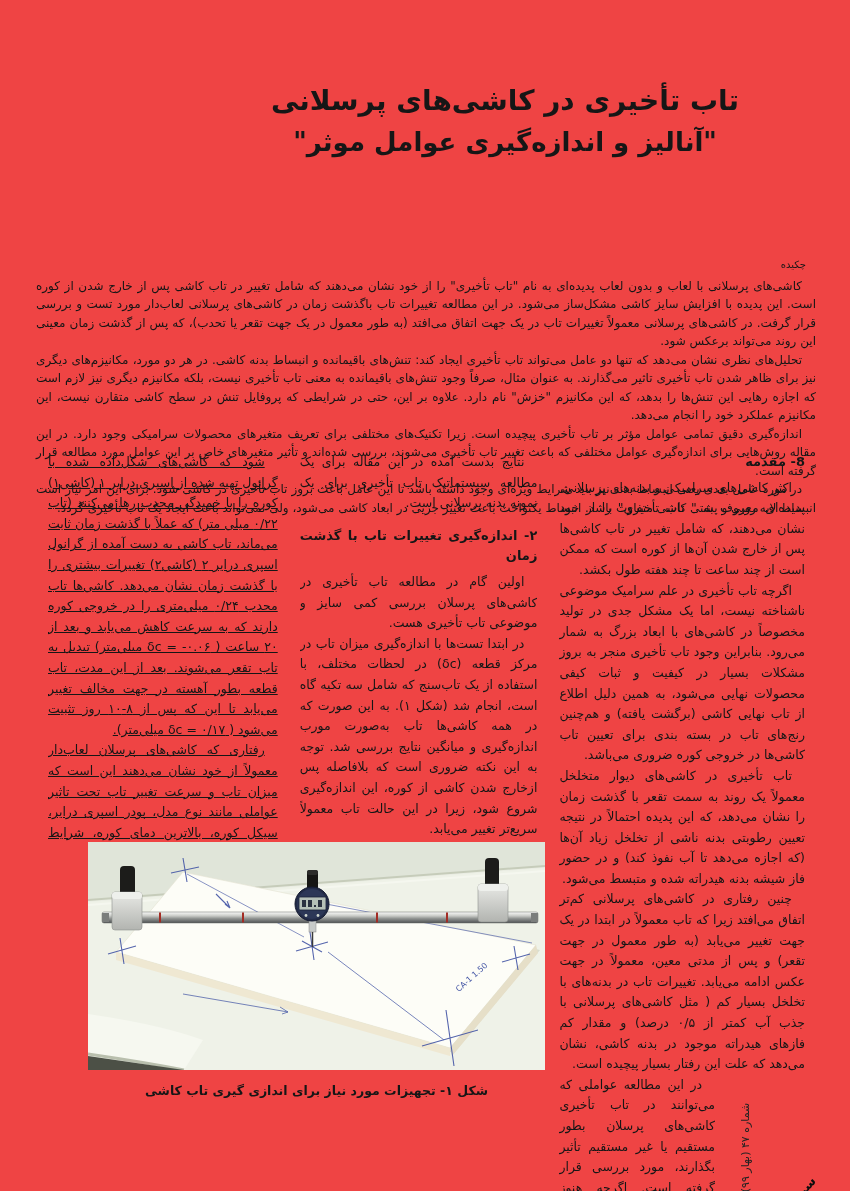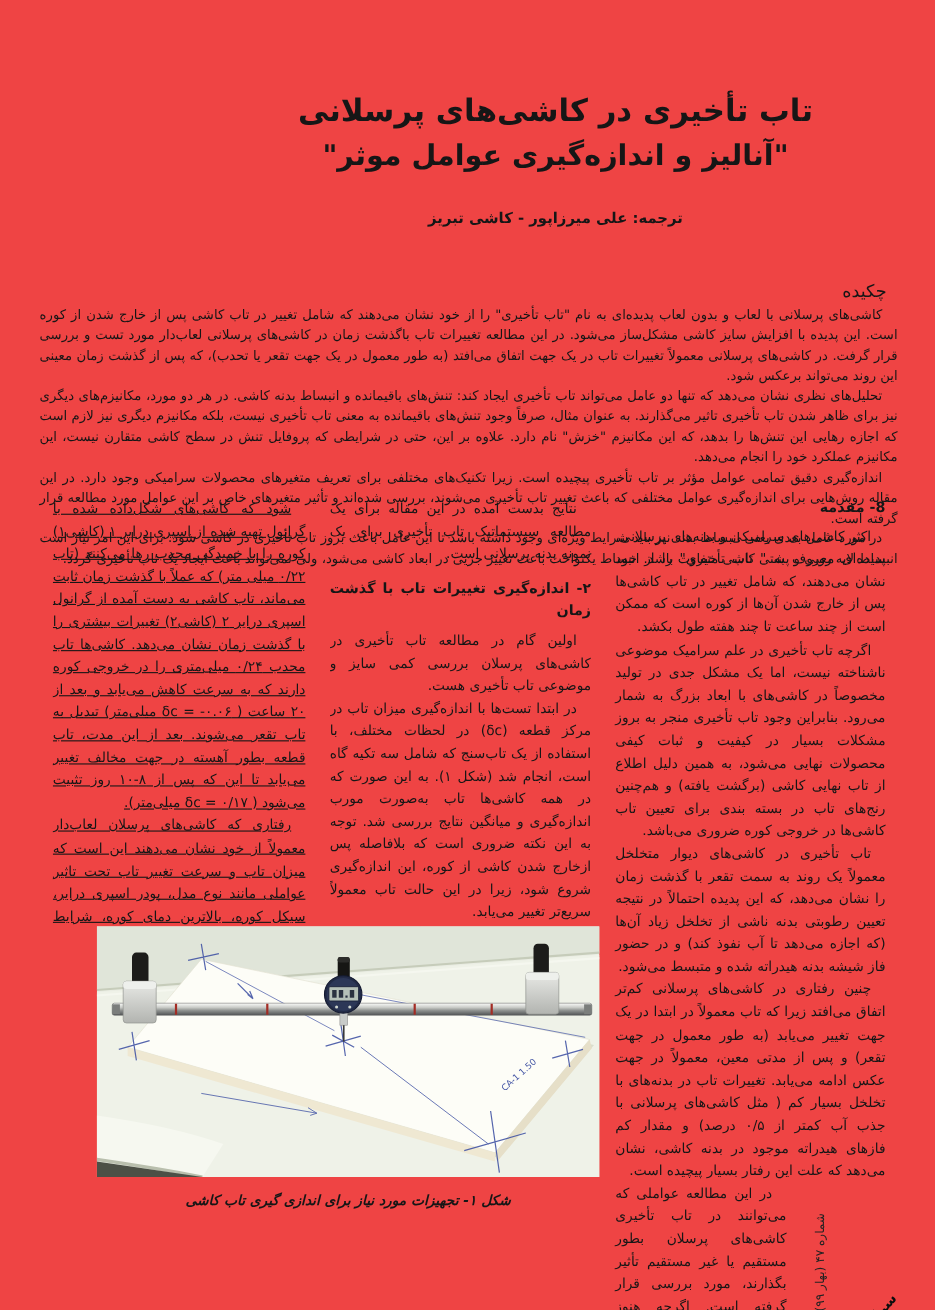--- a/index.html
+++ b/index.html
@@ -8,21 +8,21 @@
 
   
   .title-block{position:absolute;top:84px;left:180px;width:650px;text-align:center;}
   .title-l1{font-size:28px;font-weight:bold;letter-spacing:-0.5px;}
   .title-l2{font-size:26px;font-weight:bold;margin-top:10px;letter-spacing:-0.5px;}
   .byline{font-size:13.5px;font-weight:bold;margin-top:34px;}
 
   
   .abstract{position:absolute;top:256px;right:34px;left:36px;text-align:justify;
             font-size:12px;line-height:18.5px;}
-  .abstract .abs-head{font-size:16px;margin:0 10px 2px 0;}
+  .abstract .abs-head{font-size:10px;margin:0 10px 2px 0;}
   .abstract p{margin:0;text-indent:14px;}
 
   
   .main{position:absolute;top:452px;left:48px;width:757px;display:flex;gap:22px;direction:rtl;}
   .col{text-align:justify;font-size:12.5px;line-height:20.6px;}
   .col-right{width:247px;height:706px;}
   .col-mid{width:239px;height:396px;overflow:hidden;}
   .col-left{width:231px;height:396px;overflow:hidden;text-decoration:underline;}
   .col h3{font-size:13px;font-weight:bold;margin:0 0 5px 0;}
   .col h3.h2nd{margin-top:12px;}
@@ -33,31 +33,30 @@
   .issue-vert{position:absolute;top:53px;left:-45px;width:130px;height:14px;
               transform:rotate(-90deg);font-size:11px;white-space:nowrap;
               text-align:center;direction:rtl;display:block;color:#222;}
   .logo-callig{position:absolute;bottom:34px;left:-6px;transform:rotate(-48deg);
                font-weight:bold;font-size:13px;letter-spacing:-1px;white-space:nowrap;
                color:#0d0d0d;display:block;}
 
   
   .figure{position:absolute;top:842px;left:88px;width:457px;}
   .figure svg{display:block;}
-  .caption{margin-top:13px;text-align:center;font-size:12.5px;font-weight:bold;font-style:italic;}
+  .caption{margin-top:13px;text-align:center;font-size:12.5px;font-weight:bold;}
 </style>
 </head>
 <body>
 
 <div class="page">
 
   <div class="title-block">
     <div class="title-l1">تاب تأخیری در کاشی‌های پرسلانی</div>
     <div class="title-l2">"آنالیز و اندازه‌گیری عوامل موثر"</div>
-    <div class="byline">ترجمه: علی میرزاپور - کاشی تبریز</div>
   </div>
 
   <section class="abstract">
     <div class="abs-head">چکیده</div>
     <p>کاشی‌های پرسلانی با لعاب و بدون لعاب پدیده‌ای به نام "تاب تأخیری" را از خود نشان می‌دهند که شامل تغییر در تاب کاشی پس از خارج شدن از کوره است. این پدیده با افزایش سایز کاشی مشکل‌ساز می‌شود. در این مطالعه تغییرات تاب باگذشت زمان در کاشی‌های پرسلانی لعاب‌دار مورد تست و بررسی قرار گرفت. در کاشی‌های پرسلانی معمولاً تغییرات تاب در یک جهت اتفاق می‌افتد (به طور معمول در یک جهت تقعر یا تحدب)، که پس از گذشت زمان معینی این روند می‌تواند برعکس شود.</p>
     <p>تحلیل‌های نظری نشان می‌دهد که تنها دو عامل می‌تواند تاب تأخیری ایجاد کند: تنش‌های باقیمانده و انبساط بدنه کاشی. در هر دو مورد، مکانیزم‌های دیگری نیز برای ظاهر شدن تاب تأخیری تاثیر می‌گذارند. به عنوان مثال، صرفاً وجود تنش‌های باقیمانده به معنی تاب تأخیری نیست، بلکه مکانیزم دیگری نیز لازم است که اجازه رهایی این تنش‌ها را بدهد، که این مکانیزم "خزش" نام دارد. علاوه بر این، حتی در شرایطی که پروفایل تنش در سطح کاشی متقارن نیست، این مکانیزم عملکرد خود را انجام می‌دهد.</p>
     <p>اندازه‌گیری دقیق تمامی عوامل مؤثر بر تاب تأخیری پیچیده است. زیرا تکنیک‌های مختلفی برای تعریف متغیرهای محصولات سرامیکی وجود دارد. در این مقاله روش‌هایی برای اندازه‌گیری عوامل مختلفی که باعث تغییر تاب تأخیری می‌شوند، بررسی شده‌اند و تأثیر متغیرهای خاص بر این عوامل مورد مطالعه قرار گرفته است.</p>
     <p>در مورد عامل بعدی یعنی انبساط بدنه نیز باید شرایط ویژه‌ای وجود داشته باشد تا این عامل باعث بروز تاب تأخیری در کاشی شود. برای این امر نیاز است انبساط لایه رویی و پشتی کاشی متفاوت باشد. انبساط یکنواخت باعث تغییر جزیی در ابعاد کاشی می‌شود، ولی نمی‌تواند باعث ایجاد یک تاب تأخیری گردد.</p>
   </section>
 

